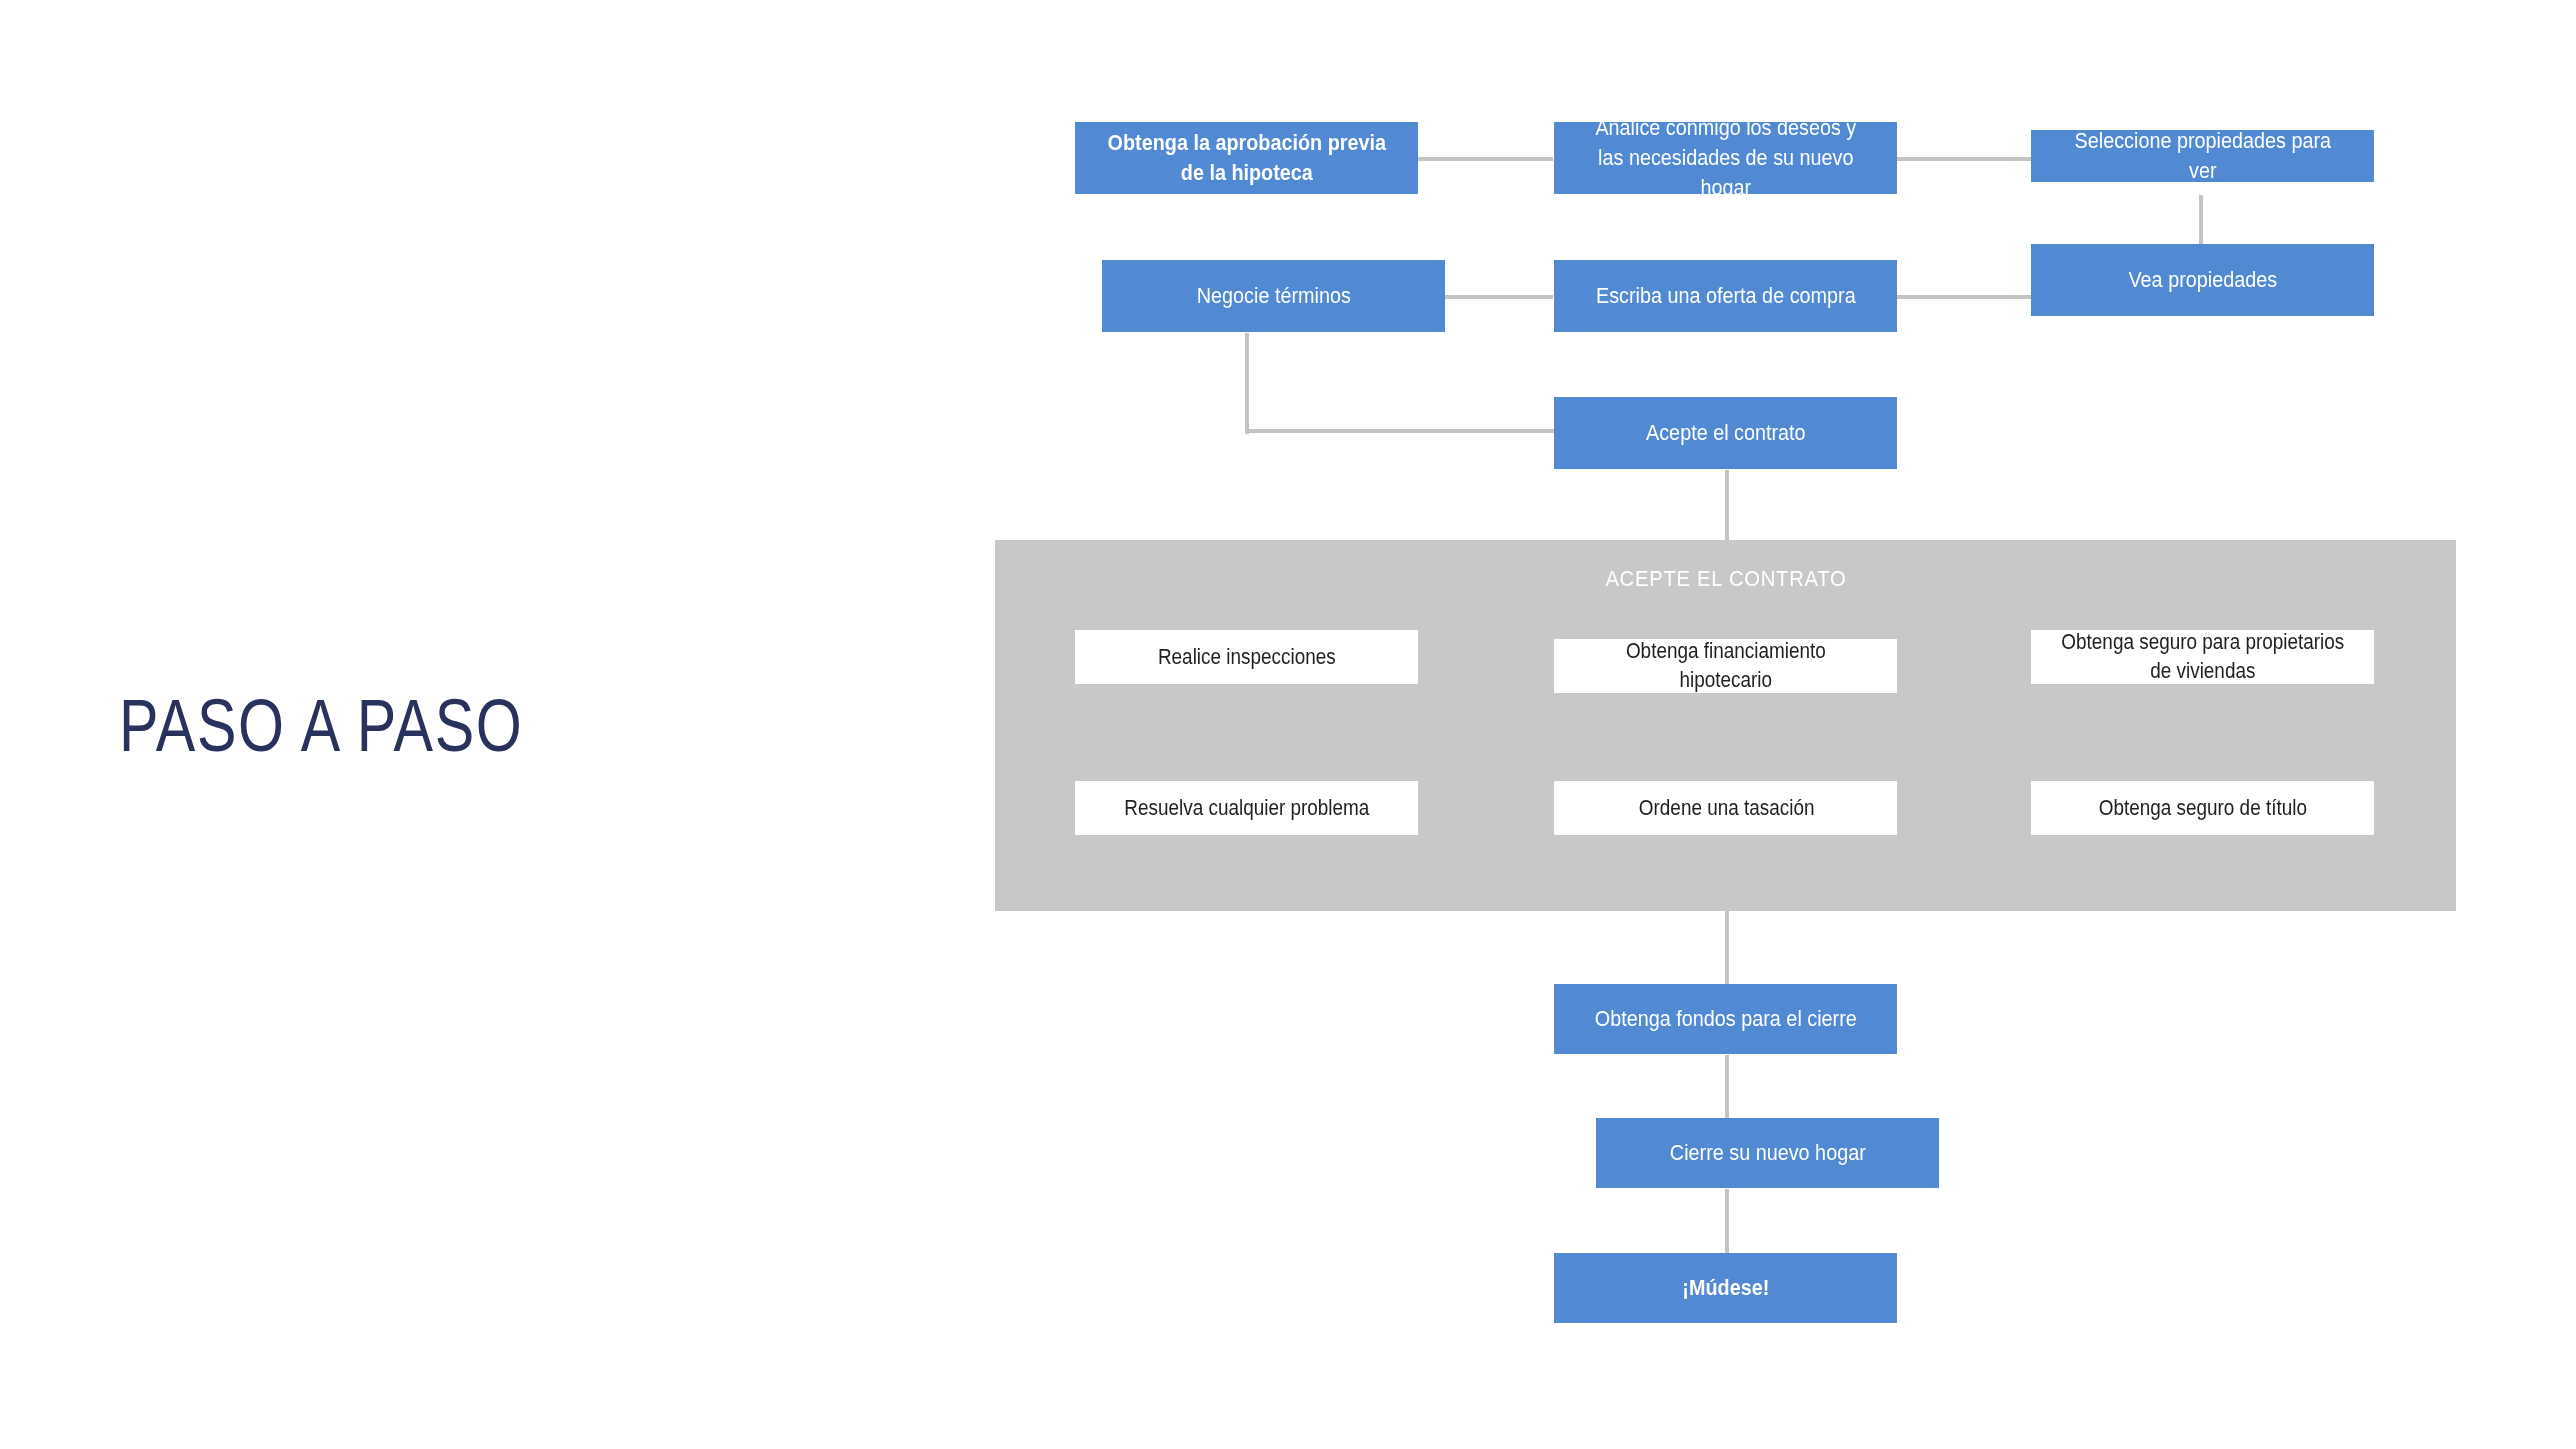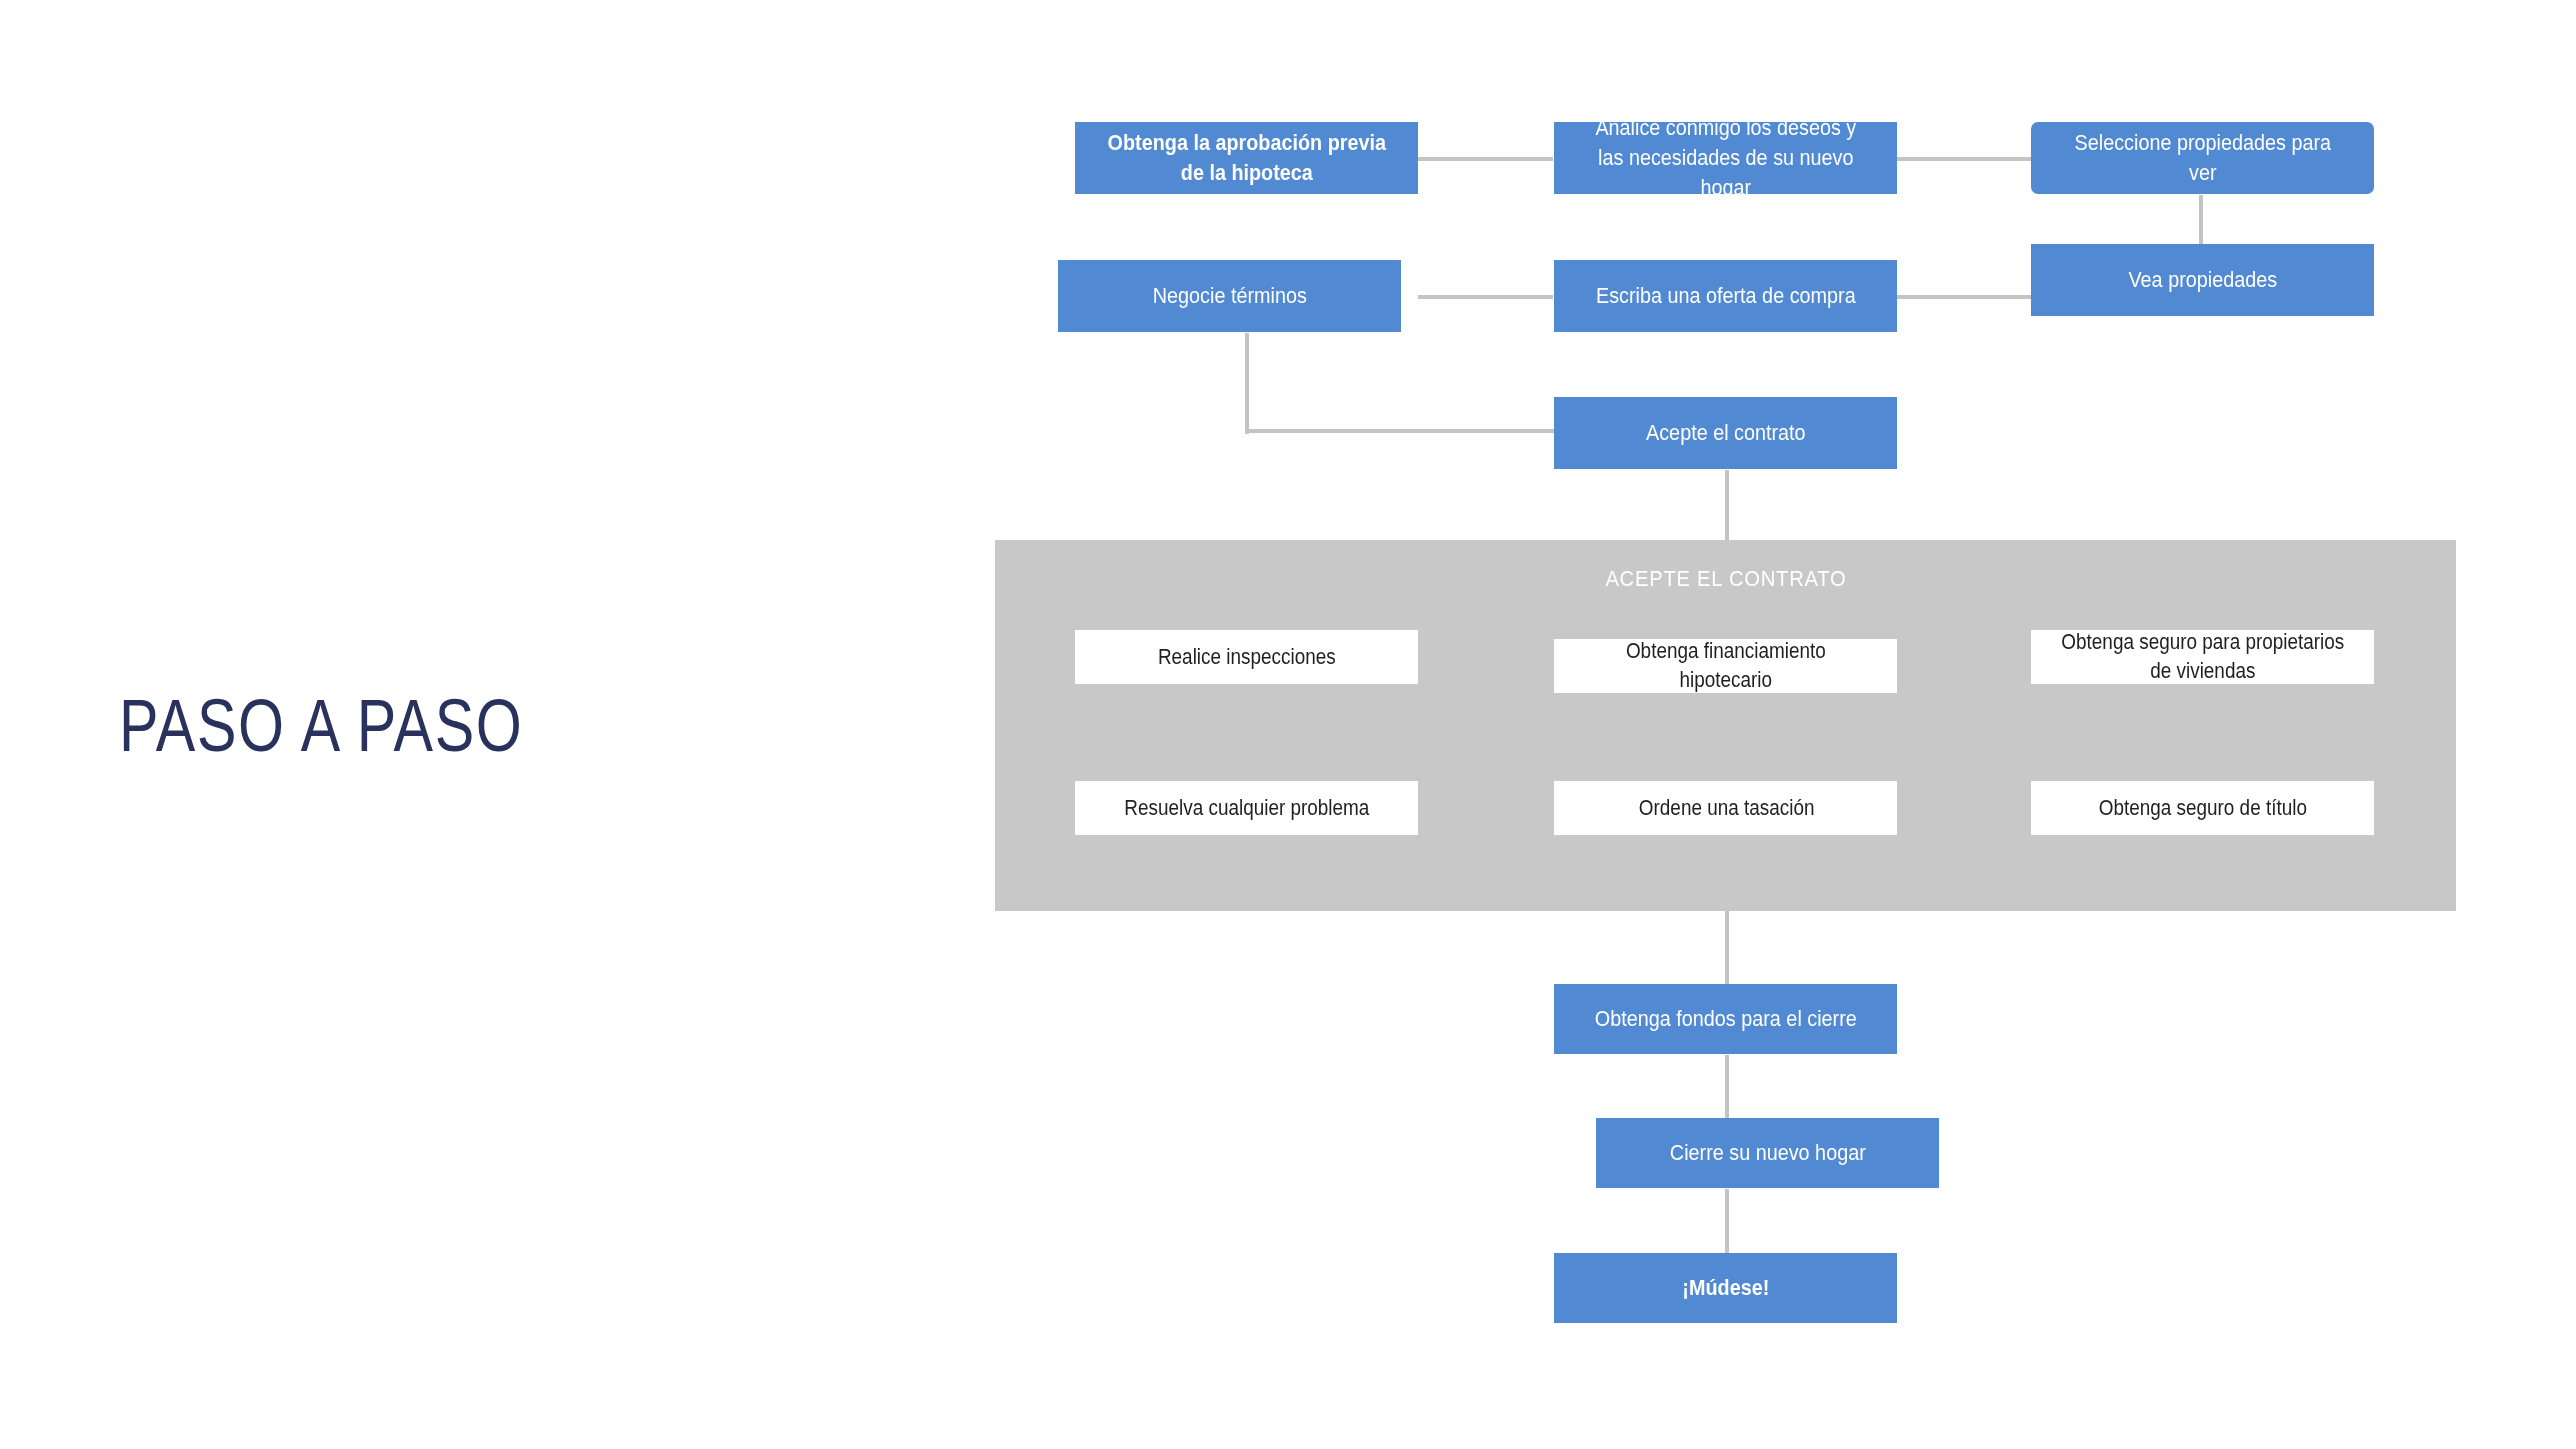--- a/index.html
+++ b/index.html
@@ -129,25 +129,25 @@
   <div class="conn v" style="left:1725px; top:1055px; height:67px;"></div>
 
   <div class="conn v" style="left:1725px; top:1189px; height:67px;"></div>
 
   <div class="node blue" style="left:1554px; top:122px; width:343px; height:72px;">
     <span class="lbl">Analice conmigo los deseos y las necesidades de su nuevo hogar</span>
   </div>
   <div class="node blue bold" style="left:1075px; top:122px; width:343px; height:72px;">
     <span class="lbl">Obtenga la aprobación previa de la hipoteca</span>
   </div>
-  <div class="node blue" style="left:2031px; top:122px; width:343px; height:72px;border-radius:7px;">
+  <div class="node blue" style="left:2031px; top:130px; width:343px; height:52px;">
     <span class="lbl">Seleccione propiedades para ver</span>
   </div>
 
-  <div class="node blue" style="left:1058px; top:260px; width:343px; height:72px;">
+  <div class="node blue" style="left:1102px; top:260px; width:343px; height:72px;">
     <span class="lbl">Negocie términos</span>
   </div>
   <div class="node blue" style="left:1554px; top:260px; width:343px; height:72px;">
     <span class="lbl">Escriba una oferta de compra</span>
   </div>
   <div class="node blue" style="left:2031px; top:244px; width:343px; height:72px;">
     <span class="lbl">Vea propiedades</span>
   </div>
 
   <div class="node blue" style="left:1554px; top:397px; width:343px; height:72px;">

